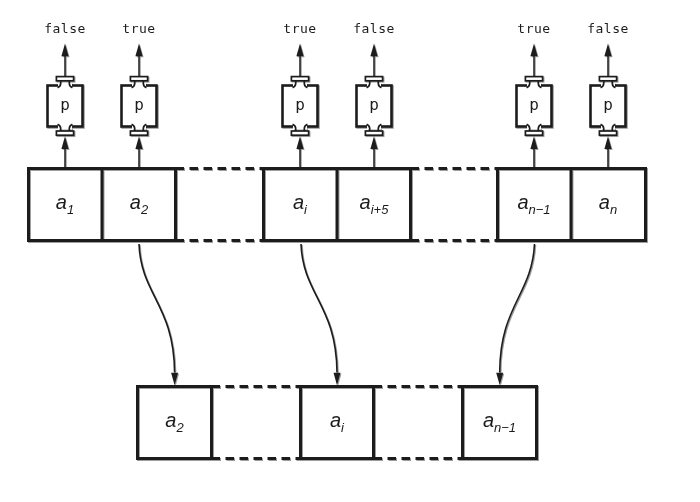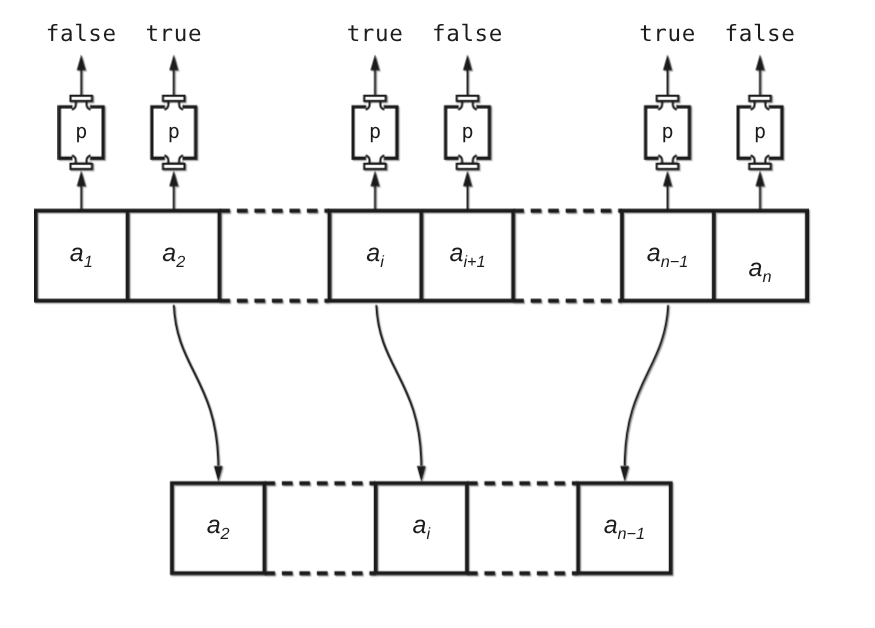--- a/index.html
+++ b/index.html
@@ -25,21 +25,21 @@
 
   .lbl{
     position:absolute;
     transform:translate(-50%,-50%);
     white-space:nowrap;
     color:var(--ink);
     line-height:1;
   }
   .outcome{
     font-family:"DejaVu Sans Mono",monospace;
-    font-size:18px;
+    font-size:13px;
     letter-spacing:0.5px;
   }
   .pletter{
     font-family:"DejaVu Sans Mono",monospace;
     font-size:16px;
   }
   .cell{
     font-family:Liberation Sans, sans-serif;
     font-style:italic;
     font-size:20px;
@@ -126,21 +126,21 @@
   <div class="lbl pletter" style="left:65px;top:105px">p</div>
   <div class="lbl pletter" style="left:139px;top:105px">p</div>
   <div class="lbl pletter" style="left:300px;top:105px">p</div>
   <div class="lbl pletter" style="left:374px;top:105px">p</div>
   <div class="lbl pletter" style="left:534px;top:105px">p</div>
   <div class="lbl pletter" style="left:608px;top:105px">p</div>
 
   <div class="lbl cell" style="left:65px;top:204px"><span>a</span><sub>1</sub></div>
   <div class="lbl cell" style="left:139px;top:204px"><span>a</span><sub>2</sub></div>
   <div class="lbl cell" style="left:300px;top:204px"><span>a</span><sub>i</sub></div>
-  <div class="lbl cell" style="left:374px;top:204px"><span>a</span><sub>i+1</sub></div>
+  <div class="lbl cell" style="left:374px;top:204px"><span>a</span><sub>i+5</sub></div>
   <div class="lbl cell" style="left:534px;top:204px"><span>a</span><sub>n−1</sub></div>
-  <div class="lbl cell" style="left:608px;top:216px"><span>a</span><sub>n</sub></div>
+  <div class="lbl cell" style="left:608px;top:204px"><span>a</span><sub>n</sub></div>
 
   <div class="lbl cell" style="left:174.5px;top:422px"><span>a</span><sub>2</sub></div>
   <div class="lbl cell" style="left:337px;top:422px"><span>a</span><sub>i</sub></div>
   <div class="lbl cell" style="left:499.5px;top:422px"><span>a</span><sub>n−1</sub></div>
 
 </div>
 
 </body></html>

